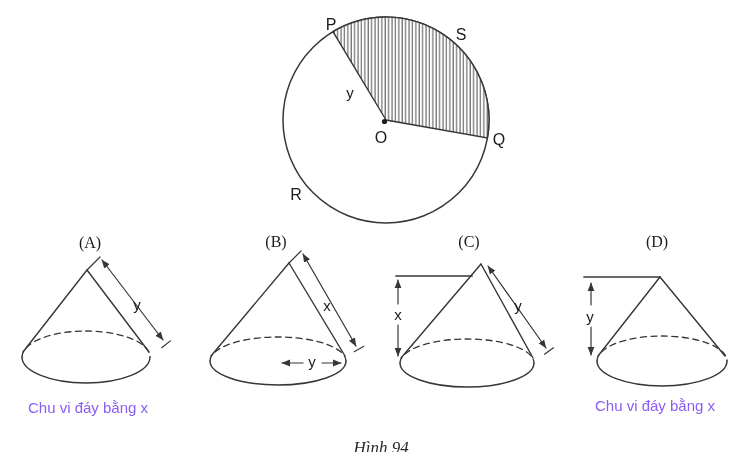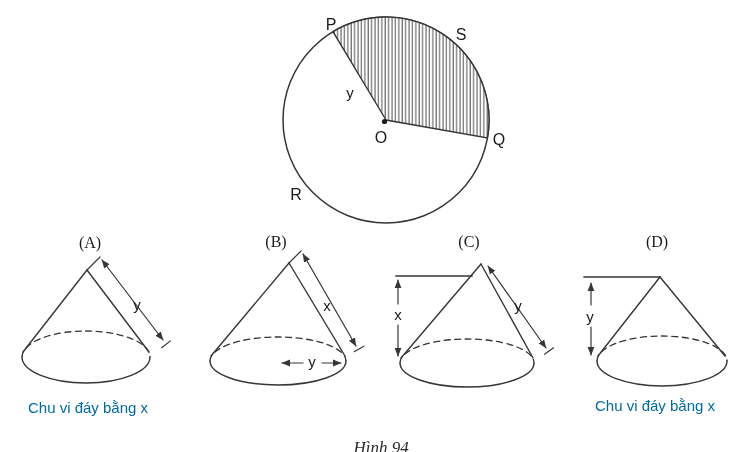--- a/index.html
+++ b/index.html
@@ -19,21 +19,21 @@
     font-size: 16px;
     line-height: 1;
     white-space: nowrap;
     color: #1b1b1b;
   }
   .dim { font-size: 15px; }
   .paren {
     font-family: "Liberation Serif", serif;
     font-size: 16px;
   }
-  .caption { font-size: 15px; color: #0369a1; }
+  .caption { font-size: 15px; color: #8b5cf6; }
   .figcap {
     font-family: "Liberation Serif", serif;
     font-style: italic;
     font-size: 17px;
     color: #2a2a2a;
   }
 </style>
 </head>
 <body>
 

